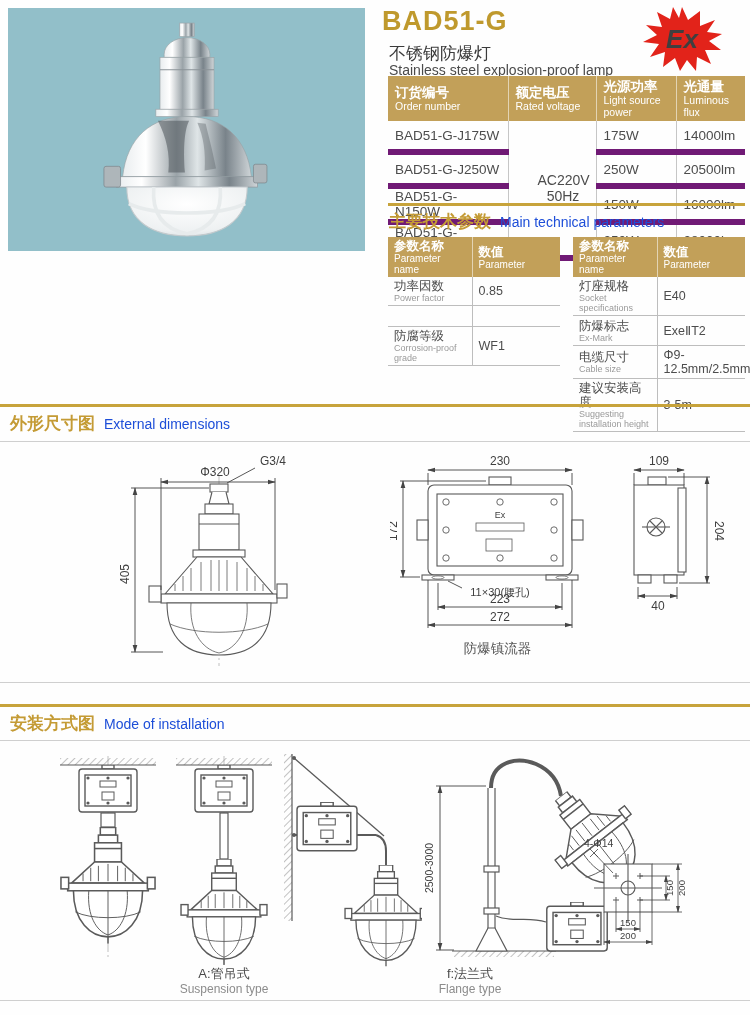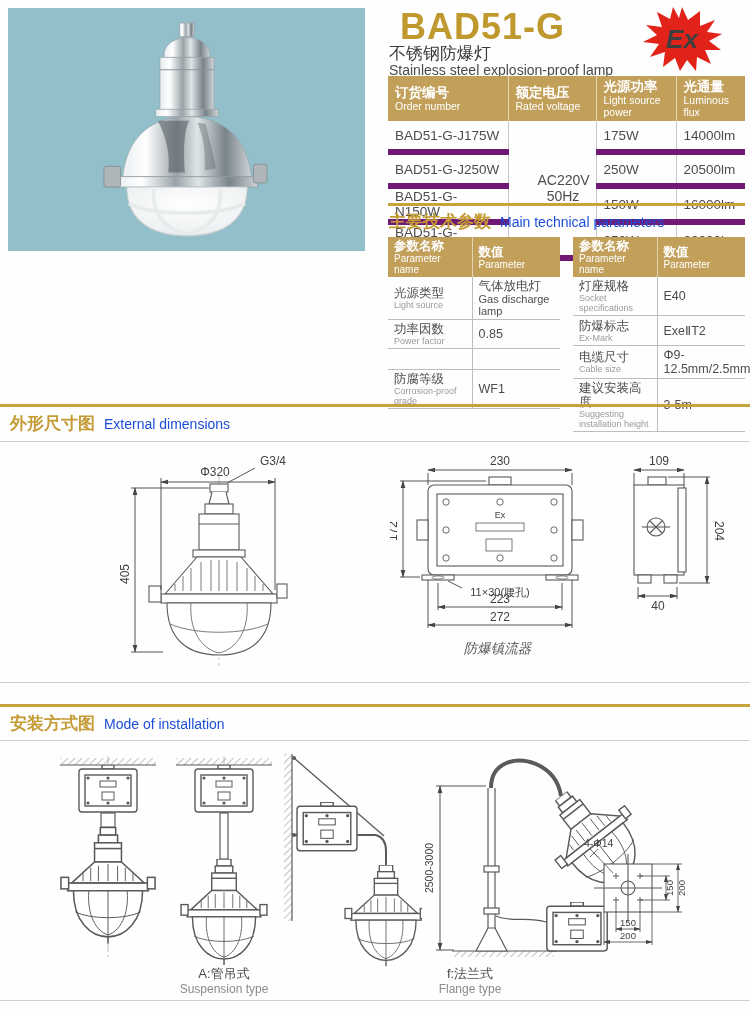--- a/index.html
+++ b/index.html
@@ -6,21 +6,21 @@
   #page{position:relative;width:750px;height:1015px;background:#fefefe;overflow:hidden;
         font-family:"Liberation Sans",sans-serif;color:#4c4c4c;}
   svg{font-family:"Liberation Sans",sans-serif;}
   svg text{fill:#3f3f3f;}
 
   
   .photo{position:absolute;left:8px;top:8px;width:357px;height:243px;background:#92bfc9;
          display:flex;align-items:center;justify-content:center;}
 
   
-  .title{position:absolute;left:400px;top:6px;font-size:36px;font-weight:bold;color:#bf992d;letter-spacing:1px;}
+  .title{position:absolute;left:382px;top:6px;font-size:27px;font-weight:bold;color:#bf992d;letter-spacing:1px;}
   .sub-zh{position:absolute;left:389px;top:42px;font-size:17px;color:#3b3b3b;}
   .sub-en{position:absolute;left:389px;top:62px;font-size:14px;color:#4a4a4a;}
   .exlogo{position:absolute;left:642px;top:6px;width:80px;height:66px;}
 
   
   .spec{position:absolute;left:388px;top:76px;width:357px;border-collapse:collapse;table-layout:fixed;}
   .spec th{background:#c2a059;color:#fff;text-align:left;padding:3px 7px;vertical-align:middle;}
   .spec th + th{border-left:1px solid rgba(255,255,255,.55);}
   .spec th .zh{display:block;font-size:13.5px;font-weight:bold;line-height:15px;}
   .spec th .en{display:block;font-size:10.5px;font-weight:normal;line-height:12px;}
@@ -43,21 +43,21 @@
   .ptab td{border-bottom:1px solid #bdbdbd;padding:2px 6px;vertical-align:middle;}
   .ptab td + td{border-left:1px solid #bdbdbd;font-size:12.5px;color:#4c4c4c;}
   .ptab td .zh{display:block;font-size:12.5px;color:#4c4c4c;line-height:14px;}
   .ptab td .en{display:block;font-size:9px;color:#9a9a9a;line-height:10px;}
   .ptab td .v2{display:block;font-size:11px;color:#4c4c4c;line-height:12px;}
   .ptab tr.empty td{height:16px;}
 
   
   .drw{position:absolute;}
   .cap-ballast{position:absolute;left:390px;top:640px;width:215px;text-align:center;}
-  .cap-ballast .zh{font-size:13.5px;color:#555;font-style:italic;}
+  .cap-ballast .zh{font-size:13.5px;color:#555;}
   .cap-ballast .en{font-size:13px;color:#777;}
   .itype{position:absolute;top:966px;text-align:center;}
   .itype .zh{display:block;font-size:13px;color:#4a4a4a;line-height:16px;}
   .itype .en{display:block;font-size:12px;color:#8c8c8c;line-height:15px;}
 </style>
 </head>
 <body>
 
 <div id="page">
 
@@ -225,30 +225,20 @@
         <tr style="height:30px">
       <th>
             <span class="zh">参数名称</span>
             <span class="en">Parameter name</span>
           </th>
       <th>
             <span class="zh">数值</span>
             <span class="en">Parameter</span>
           </th>
     </tr>
-    <tr style="height:32px">
-      <td>
-            <span class="zh">光源类型</span>
-            <span class="en">Light source</span>
-          </td>
-      <td>
-            <span class="zh">气体放电灯</span>
-            <span class="v2">Gas discharge lamp</span>
-          </td>
-    </tr>
     <tr style="height:28px">
       <td>
             <span class="zh">功率因数</span>
             <span class="en">Power factor</span>
           </td>
       <td>0.85</td>
     </tr>
     <tr class="empty">
       <td></td>
       <td></td>

